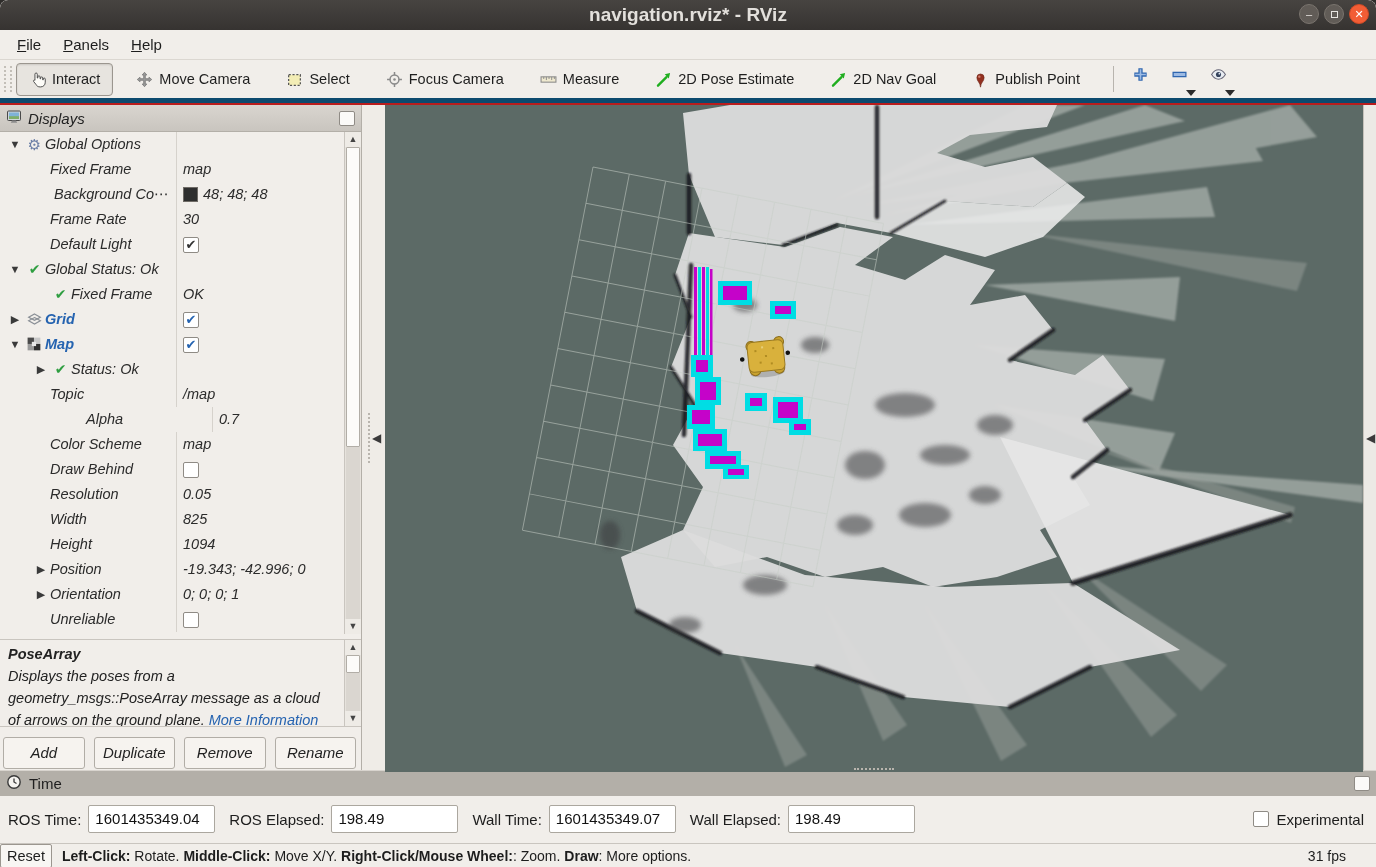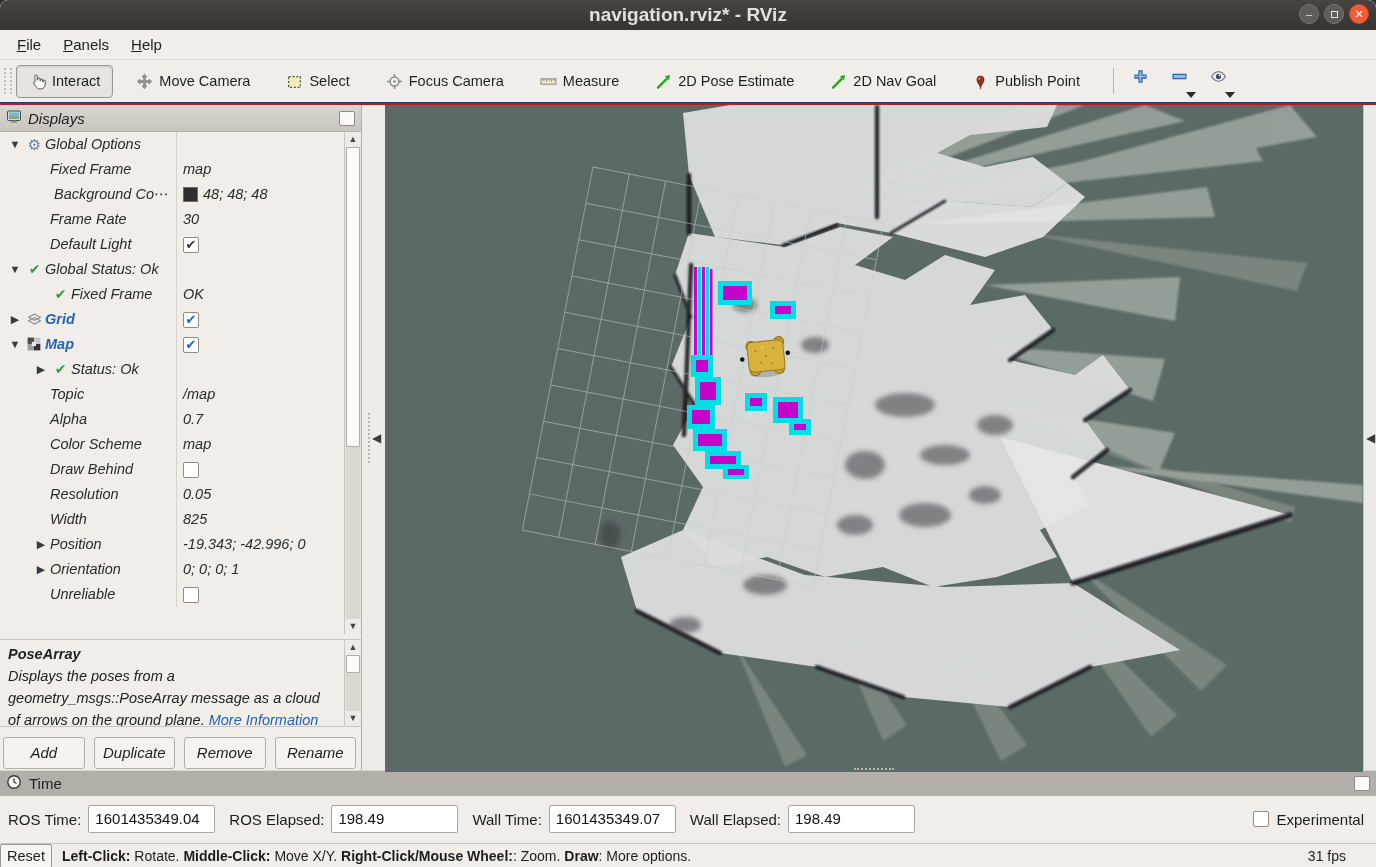--- a/index.html
+++ b/index.html
@@ -13,21 +13,21 @@
   #winbtns{position:absolute;right:7px;top:4px;display:flex;gap:5px;}
   .winbtn{width:20px;height:20px;border-radius:50%;background:#615c57;border:1px solid #7a746e;
        color:#e8e5e1;font-size:11px;line-height:18px;text-align:center;cursor:default;}
   .winbtn.close{background:#f25d35;border-color:#d14a26;color:#fff;}
   .winbtn .sq{display:inline-block;width:7px;height:7px;border:1.5px solid #e8e5e1;margin-top:5px;}
   
   #menubar{height:30px;background:#f1eeea;border-bottom:1px solid #dbd7d1;display:flex;align-items:center;padding-left:6px;}
   .menu-item{padding:3px 11px;font-size:15px;color:#1d1d1d;}
   .menu-item span.ul{text-decoration:underline;}
   
-  #toolbar{height:43px;background:#f1eeea;border-bottom:1px solid #0c4a6e;display:flex;align-items:center;padding-left:2px;}
+  #toolbar{height:43px;background:#f1eeea;border-bottom:5px solid #0c4a6e;display:flex;align-items:center;padding-left:2px;}
   #tool-grip{width:8px;height:26px;border-left:2px dotted #c3bfb8;border-right:2px dotted #c3bfb8;margin:0 4px 0 2px;}
   .tbtn{display:flex;align-items:center;gap:6px;padding:7px 12px;margin-right:10px;border:1px solid transparent;
         border-radius:4px;font-size:14.5px;color:#1f1f1f;white-space:nowrap;}
   .tbtn.selected{background:#e7e4df;border:1px solid #9b968f;box-shadow:inset 0 1px 2px rgba(0,0,0,.12);}
   .tbtn svg{display:block;}
   .tsep{width:1px;height:26px;background:#b8b4ae;margin:0 10px;}
   .ibtn{position:relative;padding:4px 8px 10px 8px;margin-right:6px;}
   .ibtn .dd{position:absolute;right:0px;bottom:1px;width:0;height:0;border-left:5px solid transparent;
         border-right:5px solid transparent;border-top:6px solid #2b2b2b;}
   
@@ -330,21 +330,21 @@
             <div class="trow">
               <div class="tname" style="padding-left: 32px;">
                 <span class="arrow-slot"></span>
                 <span>Topic</span>
               </div>
               <div class="tval">
                 <span>/map</span>
               </div>
             </div>
             <div class="trow">
-              <div class="tname" style="padding-left: 32px;">
+              <div class="tname" style="padding-left: 32px; margin-left: 36px;">
                 <span class="arrow-slot"></span>
                 <span>Alpha</span>
               </div>
               <div class="tval">
                 <span>0.7</span>
               </div>
             </div>
             <div class="trow">
               <div class="tname" style="padding-left: 32px;">
                 <span class="arrow-slot"></span>
@@ -372,20 +372,29 @@
                 <span>0.05</span>
               </div>
             </div>
             <div class="trow">
               <div class="tname" style="padding-left: 32px;">
                 <span class="arrow-slot"></span>
                 <span>Width</span>
               </div>
               <div class="tval">
                 <span>825</span>
+              </div>
+            </div>
+            <div class="trow">
+              <div class="tname" style="padding-left: 32px;">
+                <span class="arrow-slot"></span>
+                <span>Height</span>
+              </div>
+              <div class="tval">
+                <span>1094</span>
               </div>
             </div>
             <div class="trow">
               <div class="tname" style="padding-left: 32px;">
                 <span class="arrow-slot">▶</span>
                 <span>Position</span>
               </div>
               <div class="tval">
                 <span>-19.343; -42.996; 0</span>
               </div>

